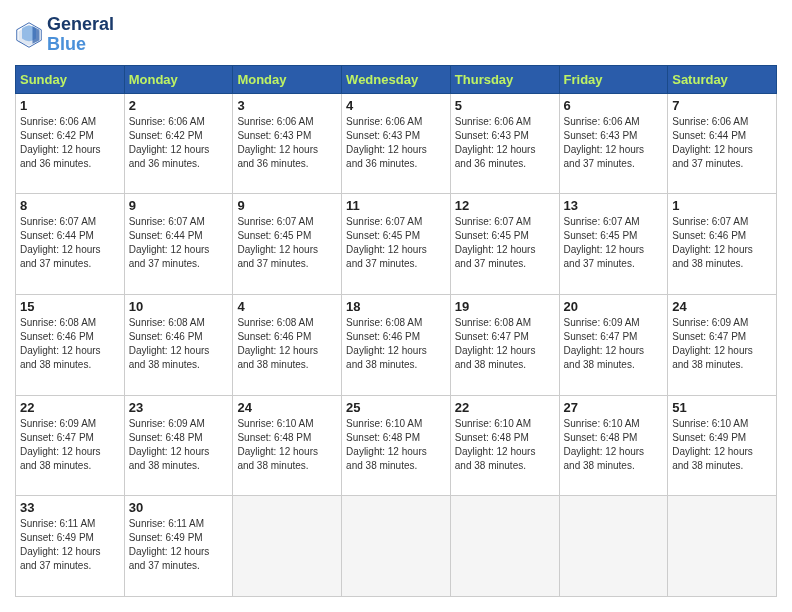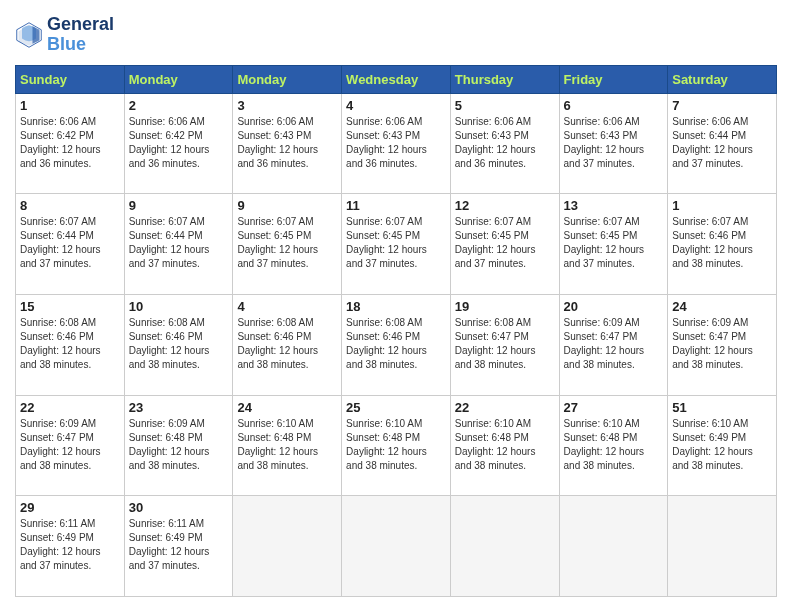--- a/index.html
+++ b/index.html
@@ -246,21 +246,21 @@
             <span class="day-num">27</span>
             <div class="day-info">Sunrise: 6:10 AM<br>Sunset: 6:48 PM<br>Daylight: 12 hours and 38 minutes.</div>
           </td>
           <td>
             <span class="day-num">51</span>
             <div class="day-info">Sunrise: 6:10 AM<br>Sunset: 6:49 PM<br>Daylight: 12 hours and 38 minutes.</div>
           </td>
         </tr>
         <tr class="week-row">
           <td>
-            <span class="day-num">29</span>
+            <span class="day-num">33</span>
             <div class="day-info">Sunrise: 6:11 AM<br>Sunset: 6:49 PM<br>Daylight: 12 hours and 37 minutes.</div>
           </td>
           <td>
             <span class="day-num">30</span>
             <div class="day-info">Sunrise: 6:11 AM<br>Sunset: 6:49 PM<br>Daylight: 12 hours and 37 minutes.</div>
           </td>
           <td class="empty"></td>
           <td class="empty"></td>
           <td class="empty"></td>
           <td class="empty"></td>

